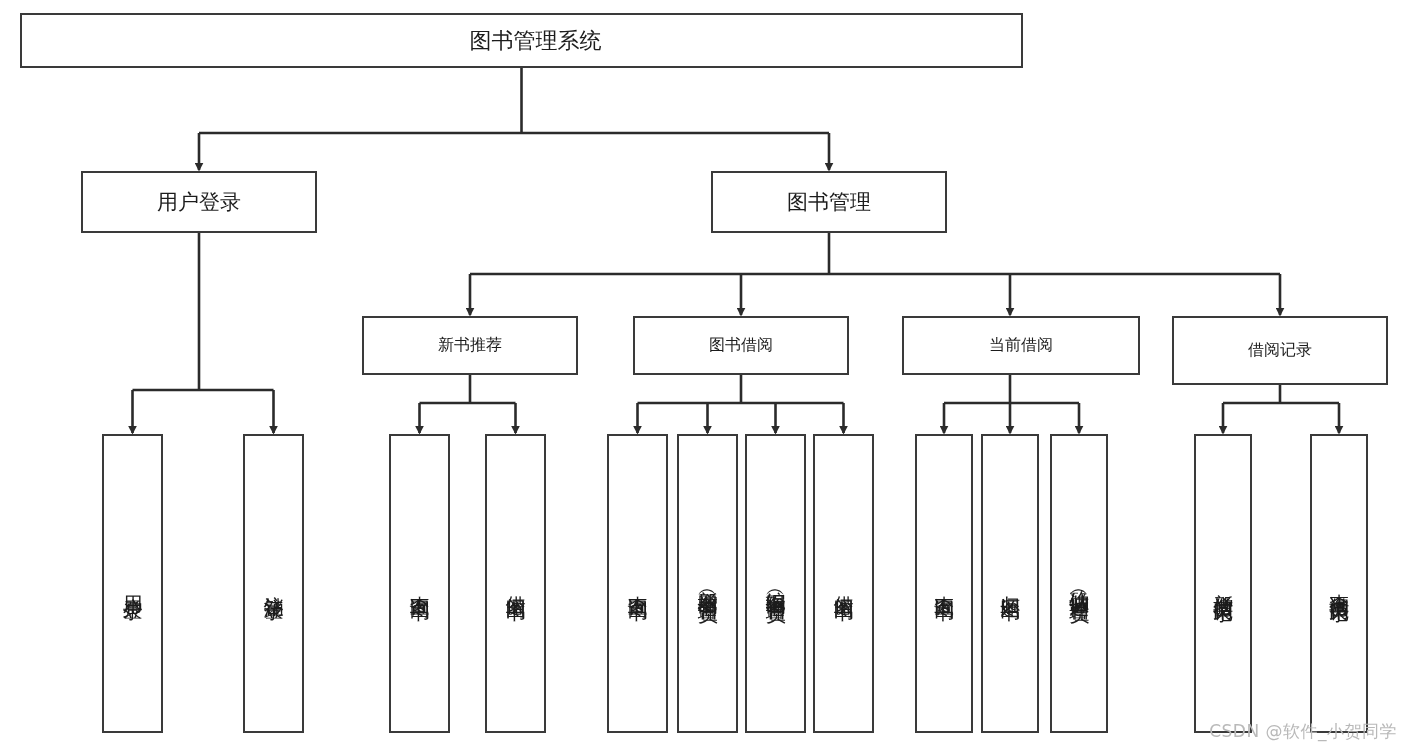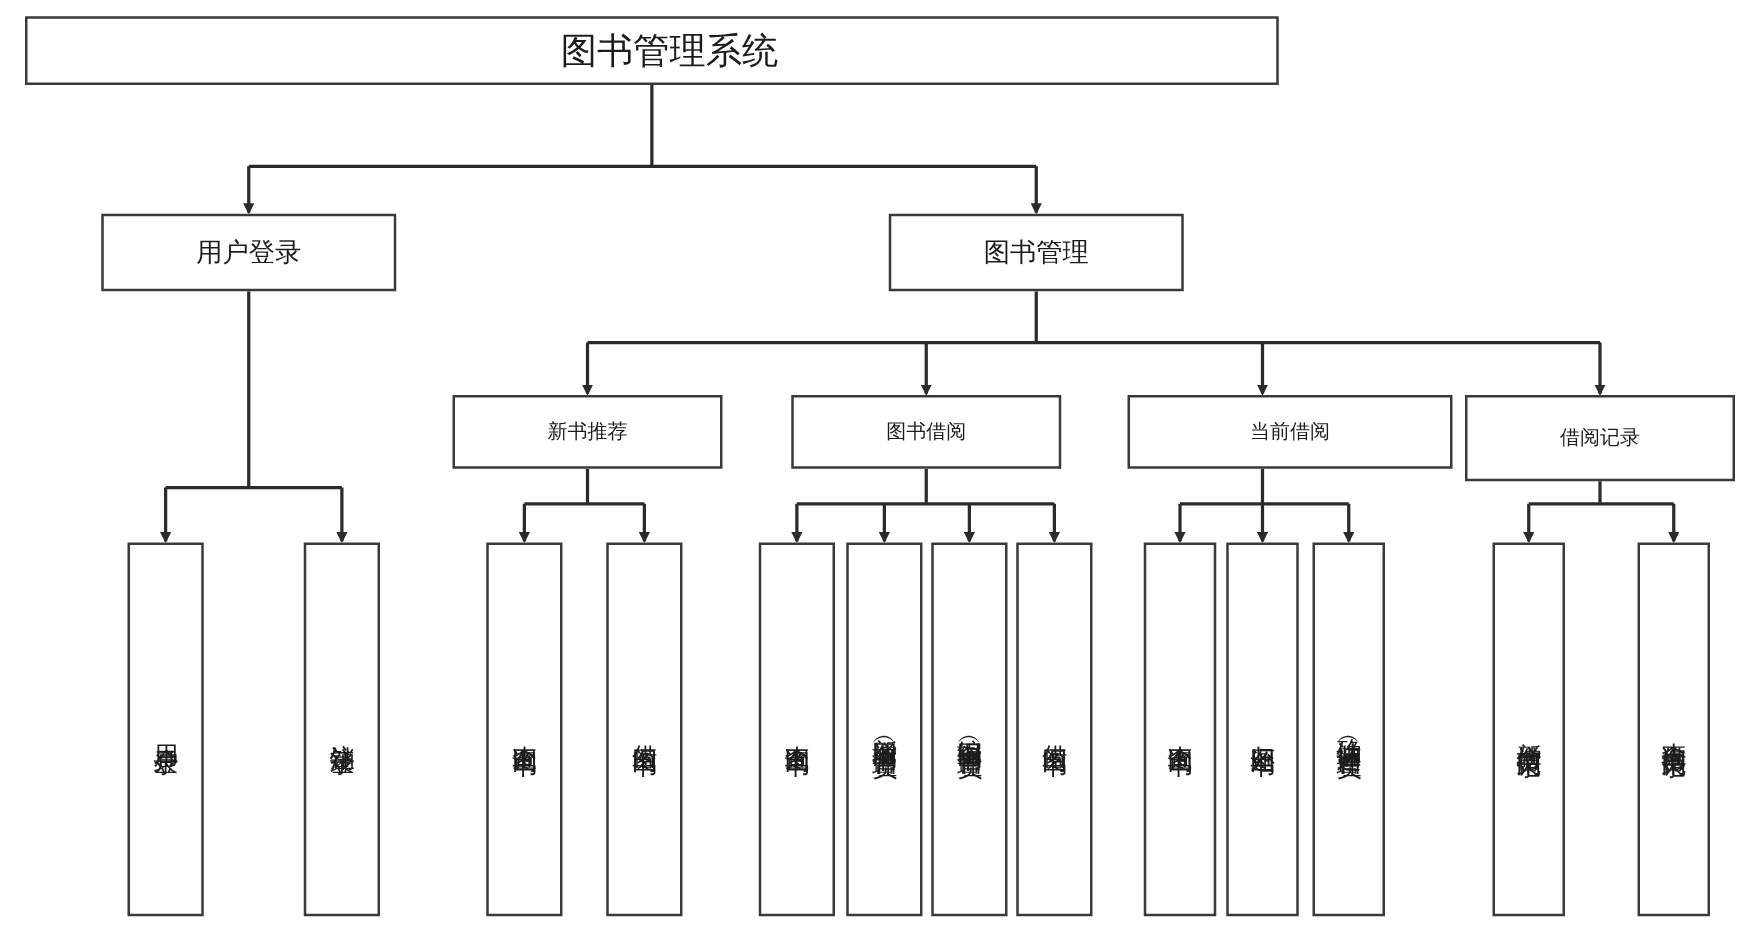--- a/index.html
+++ b/index.html
@@ -36,21 +36,21 @@
     border: 2px solid #3a3a3a;
     display: flex;
     align-items: center;
     justify-content: center;
     text-align: center;
     line-height: 1.18;
     color: #1c1c1c;
     z-index: 2;
   }
   .node.root {
-    font-size: 29px;
+    font-size: 22px;
     padding-left: 28px;
   }
   .node.lvl2 {
     font-size: 21px;
   }
   .node.lvl3 {
     font-size: 16px;
   }
   
   .node.leaf {
@@ -140,21 +140,21 @@
   <div class="node lvl2" style="left: 711px; top: 171px; width: 236px; height: 62px;">
     <span class="label">图书管理</span>
   </div>
 
   <div class="node lvl3" style="left: 362px; top: 316px; width: 216px; height: 59px;">
     <span class="label">新书推荐</span>
   </div>
   <div class="node lvl3" style="left: 633px; top: 316px; width: 216px; height: 59px;">
     <span class="label">图书借阅</span>
   </div>
-  <div class="node lvl3" style="left: 902px; top: 316px; width: 260px; height: 59px;">
+  <div class="node lvl3" style="left: 902px; top: 316px; width: 238px; height: 59px;">
     <span class="label">当前借阅</span>
   </div>
   <div class="node lvl3" style="left: 1172px; top: 316px; width: 216px; height: 69px;">
     <span class="label">借阅记录</span>
   </div>
 
   <div class="node leaf" style="left: 102px; top: 434px; width: 61px; height: 299px;">
     <span class="label">用户登录</span>
   </div>
   <div class="node leaf" style="left: 243px; top: 434px; width: 61px; height: 299px;">
@@ -187,13 +187,14 @@
   <div class="node leaf" style="left: 1050px; top: 434px; width: 58px; height: 299px;">
     <span class="label">确认归还（管理员）</span>
   </div>
   <div class="node leaf" style="left: 1194px; top: 434px; width: 58px; height: 299px;">
     <span class="label">新增借阅记录</span>
   </div>
   <div class="node leaf" style="left: 1310px; top: 434px; width: 58px; height: 299px;">
     <span class="label">查询借阅记录</span>
   </div>
 
+  <div id="watermark">CSDN @软件_小贺同学</div>
 </div>
 
 </body></html>

